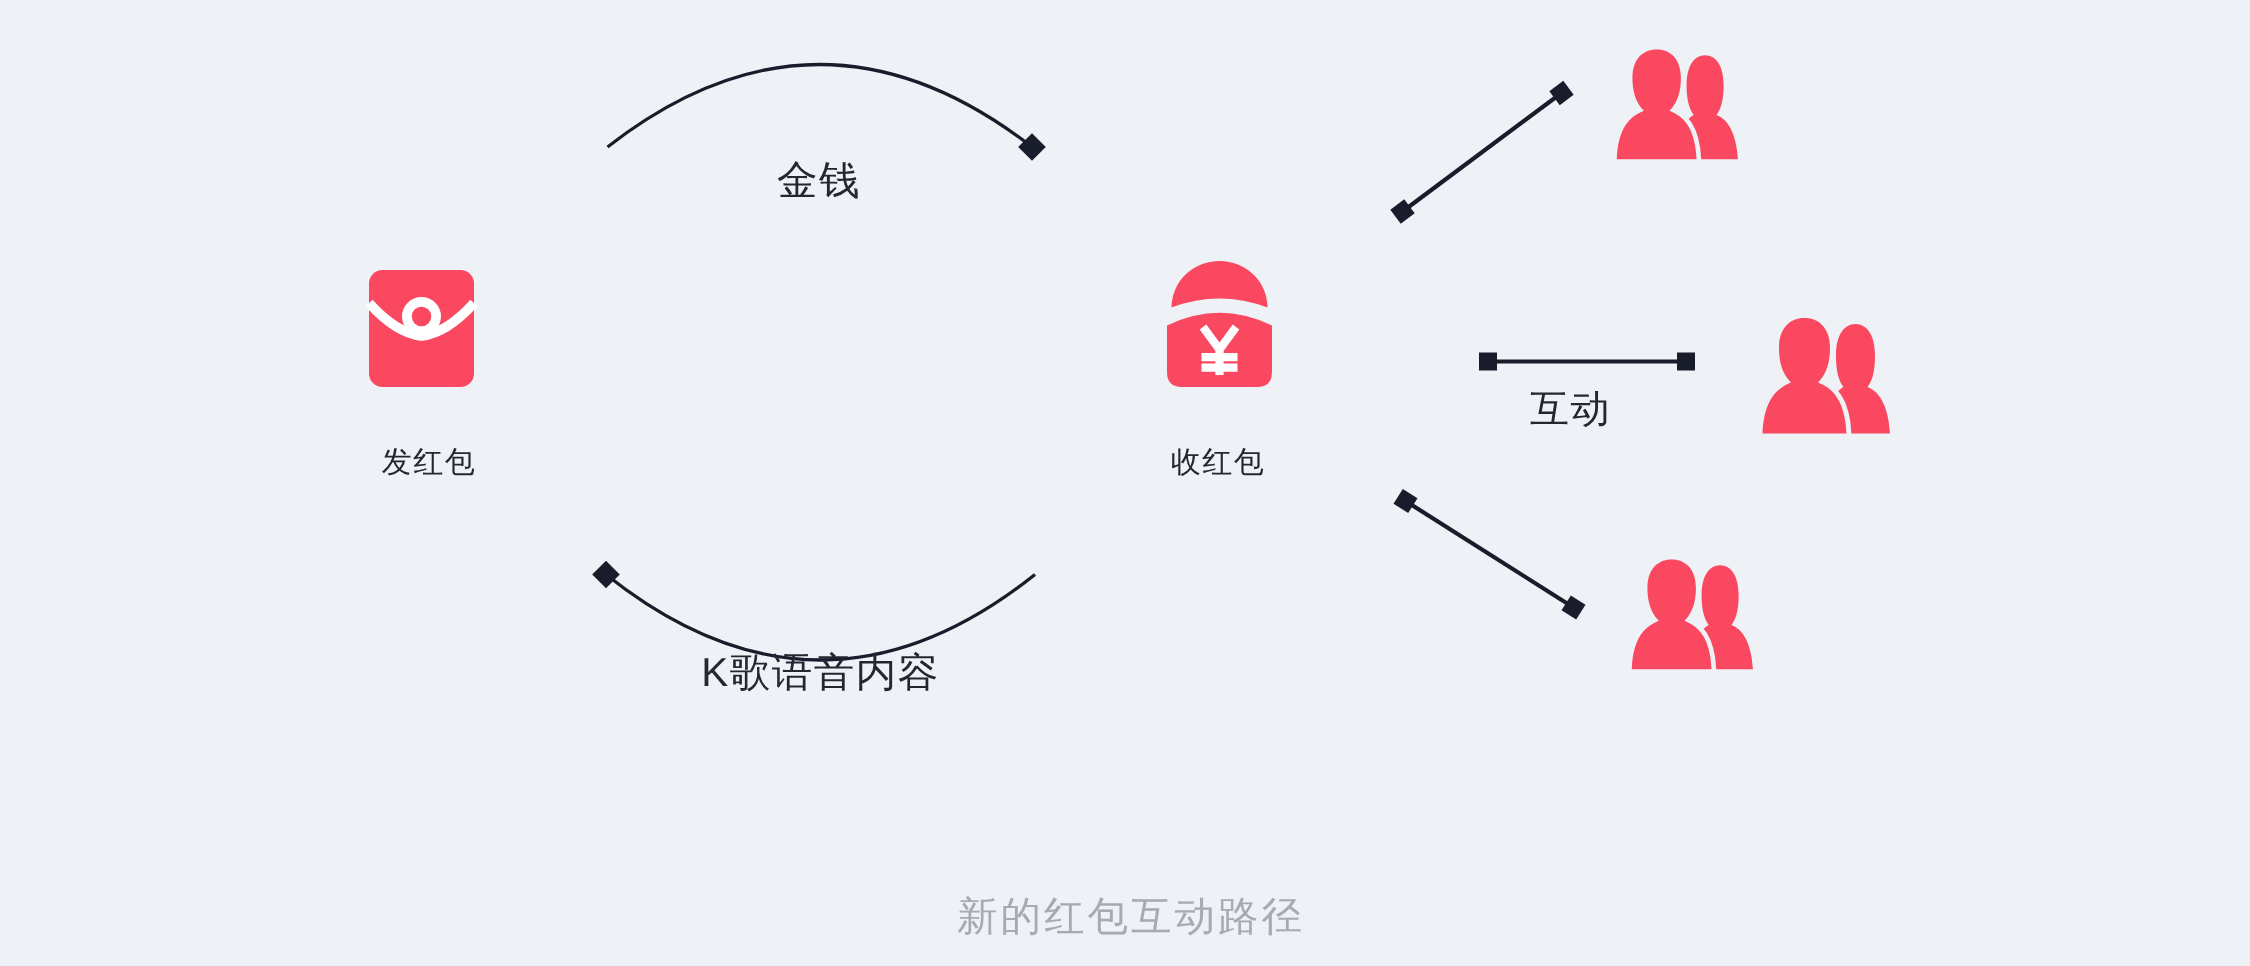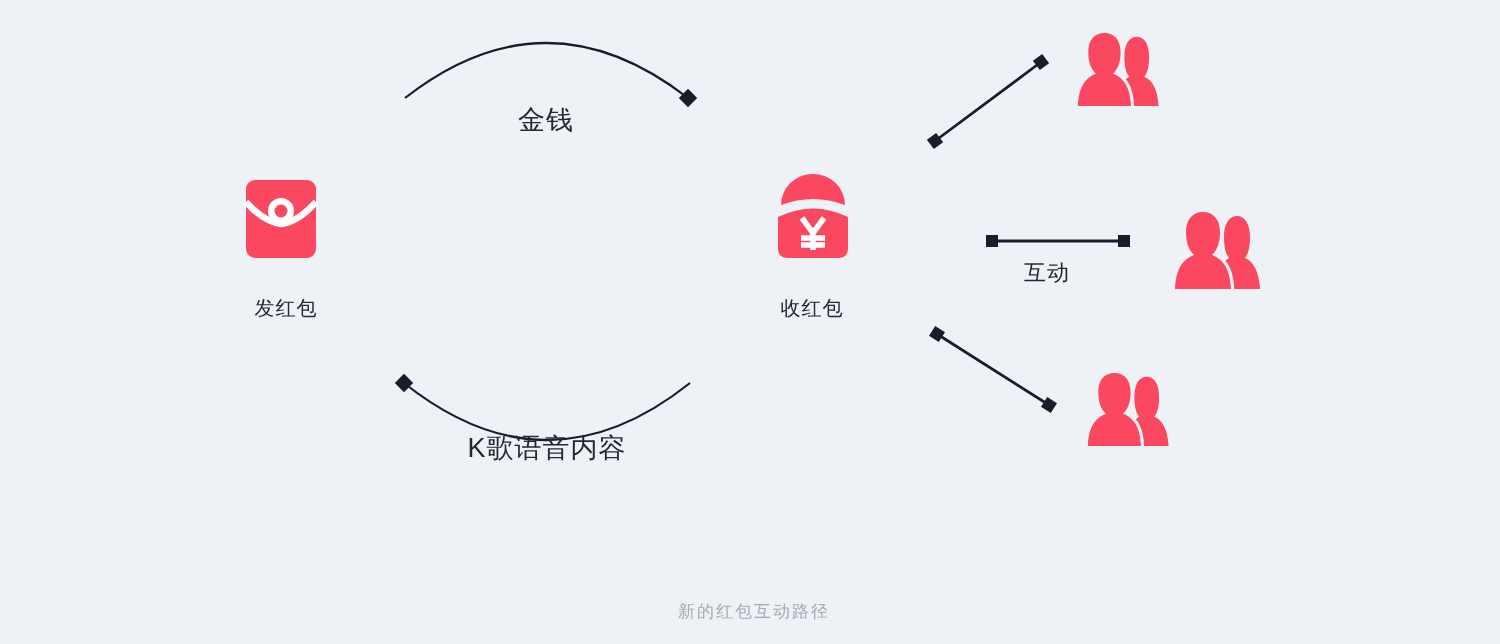--- a/index.html
+++ b/index.html
@@ -23,22 +23,22 @@
   .stroke-line{stroke:var(--line);fill:none;}
   .stroke-white{stroke:var(--white);fill:none;}
   .arc{stroke-width:2.2;}
   .conn{stroke-width:2.8;}
   .person-front{fill:var(--accent);stroke:var(--bg);stroke-width:6.5;paint-order:stroke;}
 
   
   .lbl{position:absolute;transform:translate(-50%,-50%);white-space:nowrap;color:var(--text);letter-spacing:1px;}
   .lbl-node{font-size:20px;left:0;top:0;}
   .lbl-flow{font-size:27px;margin-top:40px;}
-  .lbl-interaction{font-size:22px;}
-  .lbl-caption{font-size:17px;color:var(--caption);letter-spacing:2px;}
+  .lbl-interaction{font-size:26px;}
+  .lbl-caption{font-size:27px;color:var(--caption);letter-spacing:2px;}
 </style>
 </head>
 <body>
 
 <div class="canvas">
 
   <svg class="overlay" viewBox="0 0 1500 644">
     <defs>
 
       <g id="user-group-icon">

